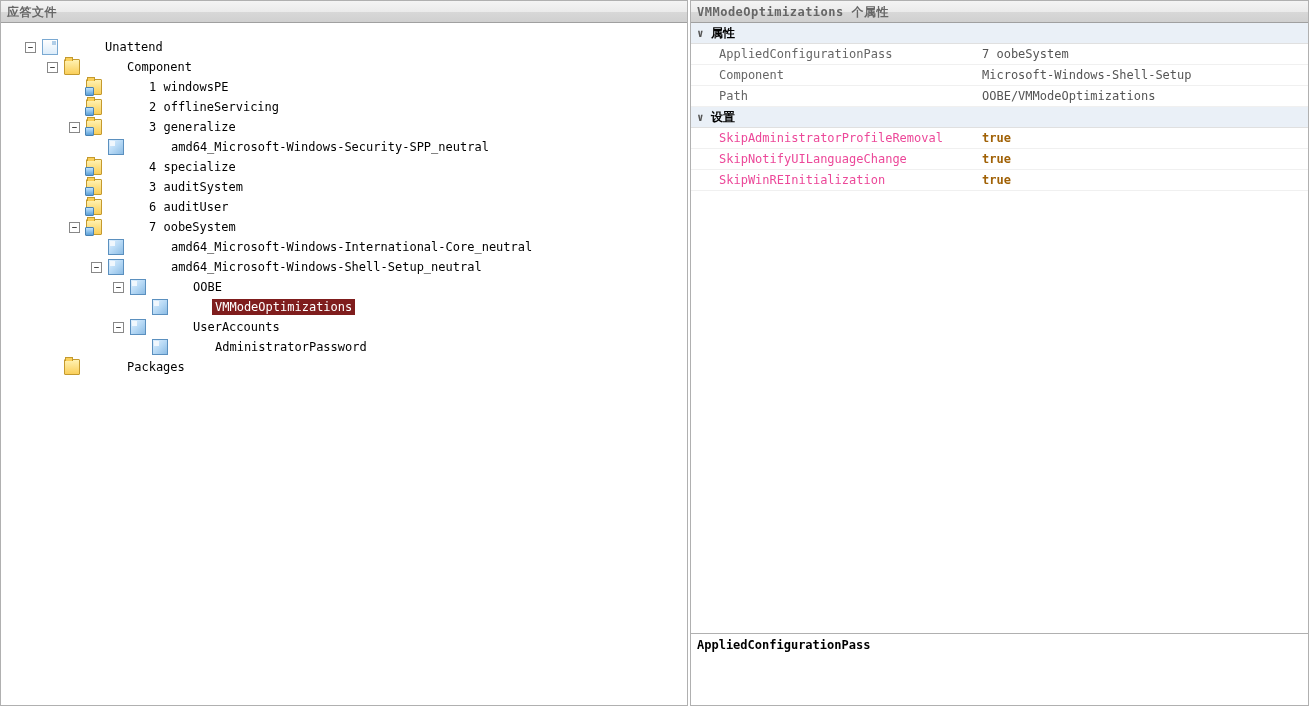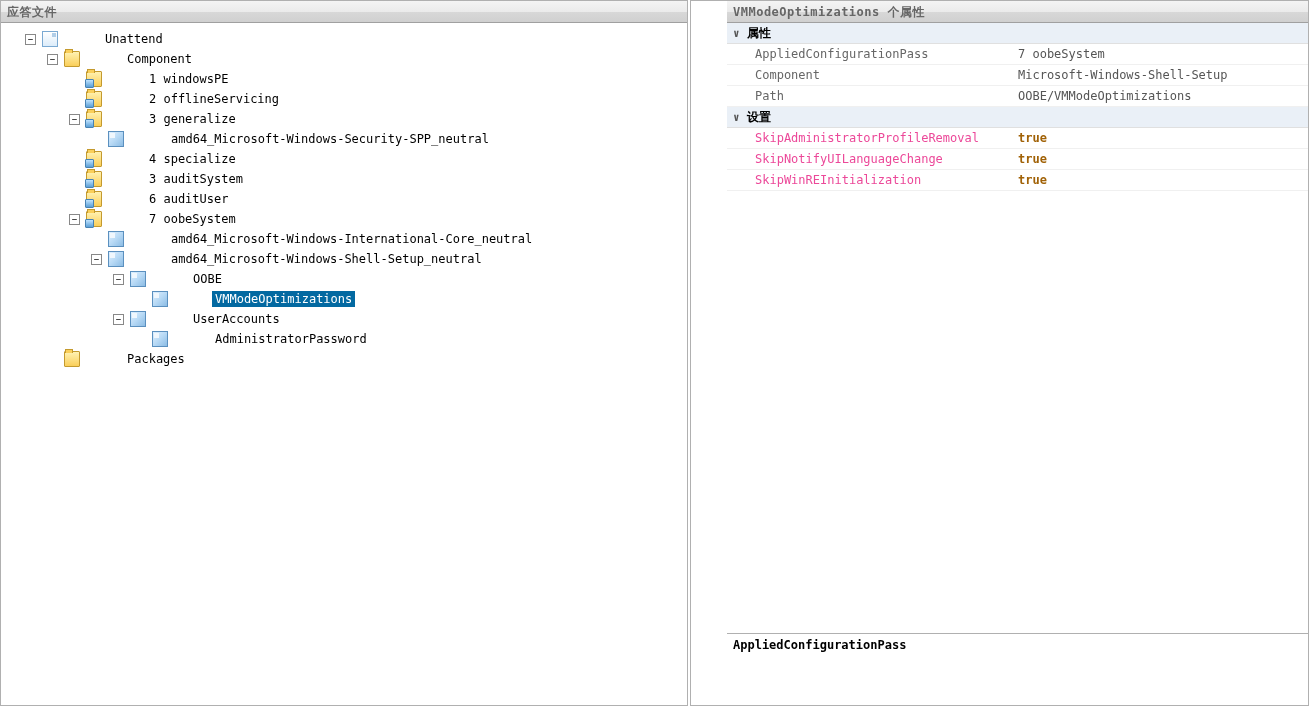--- a/index.html
+++ b/index.html
@@ -11,22 +11,22 @@
   height: 708px;
   display: flex;
   overflow: hidden;
 }
 .panel {
   border: 1px solid #b0b0b0;
   display: flex;
   flex-direction: column;
   background: #fff;
 }
-.panel-left { width: 688px; height: 706px; margin-right: 2px; }
-.panel-right { width: 619px; height: 706px; display: flex; flex-direction: column; padding-left: 36px; }
+.panel-left { width: 688px; height: 706px; margin-right: 2px; gap: 8px; }
+.panel-right { width: 619px; height: 706px; display: flex; flex-direction: column; }
 .panel-header {
   background: linear-gradient(to bottom, #f4f4f4 0%, #ebebeb 50%, #d8d8d8 51%, #d0d0d0 100%);
   border-bottom: 1px solid #a0a0a0;
   height: 22px;
   line-height: 22px;
   padding-left: 6px;
   font-weight: bold;
   color: #666;
   font-family: "SimSun", "Consolas", monospace;
   letter-spacing: 0.5px;
@@ -144,21 +144,21 @@
   width: 5px;
   height: 5px;
   background: #f0f7fd;
 }
 .node-label {
   font-family: "Consolas", "SimSun", monospace;
   padding: 1px 3px;
   margin-left: 40px;
 }
 .node-label.selected {
-  background: #0369a1;
+  background: #7f1d1d;
   color: #fff;
   text-align: right;
 }
 .indent { display: inline-block; flex-shrink: 0; }
 .ind1 { width: 20px; }
 .ind2 { width: 42px; }
 .ind3 { width: 64px; }
 .ind4 { width: 86px; }
 .ind5 { width: 108px; }
 .ind6 { width: 130px; }

